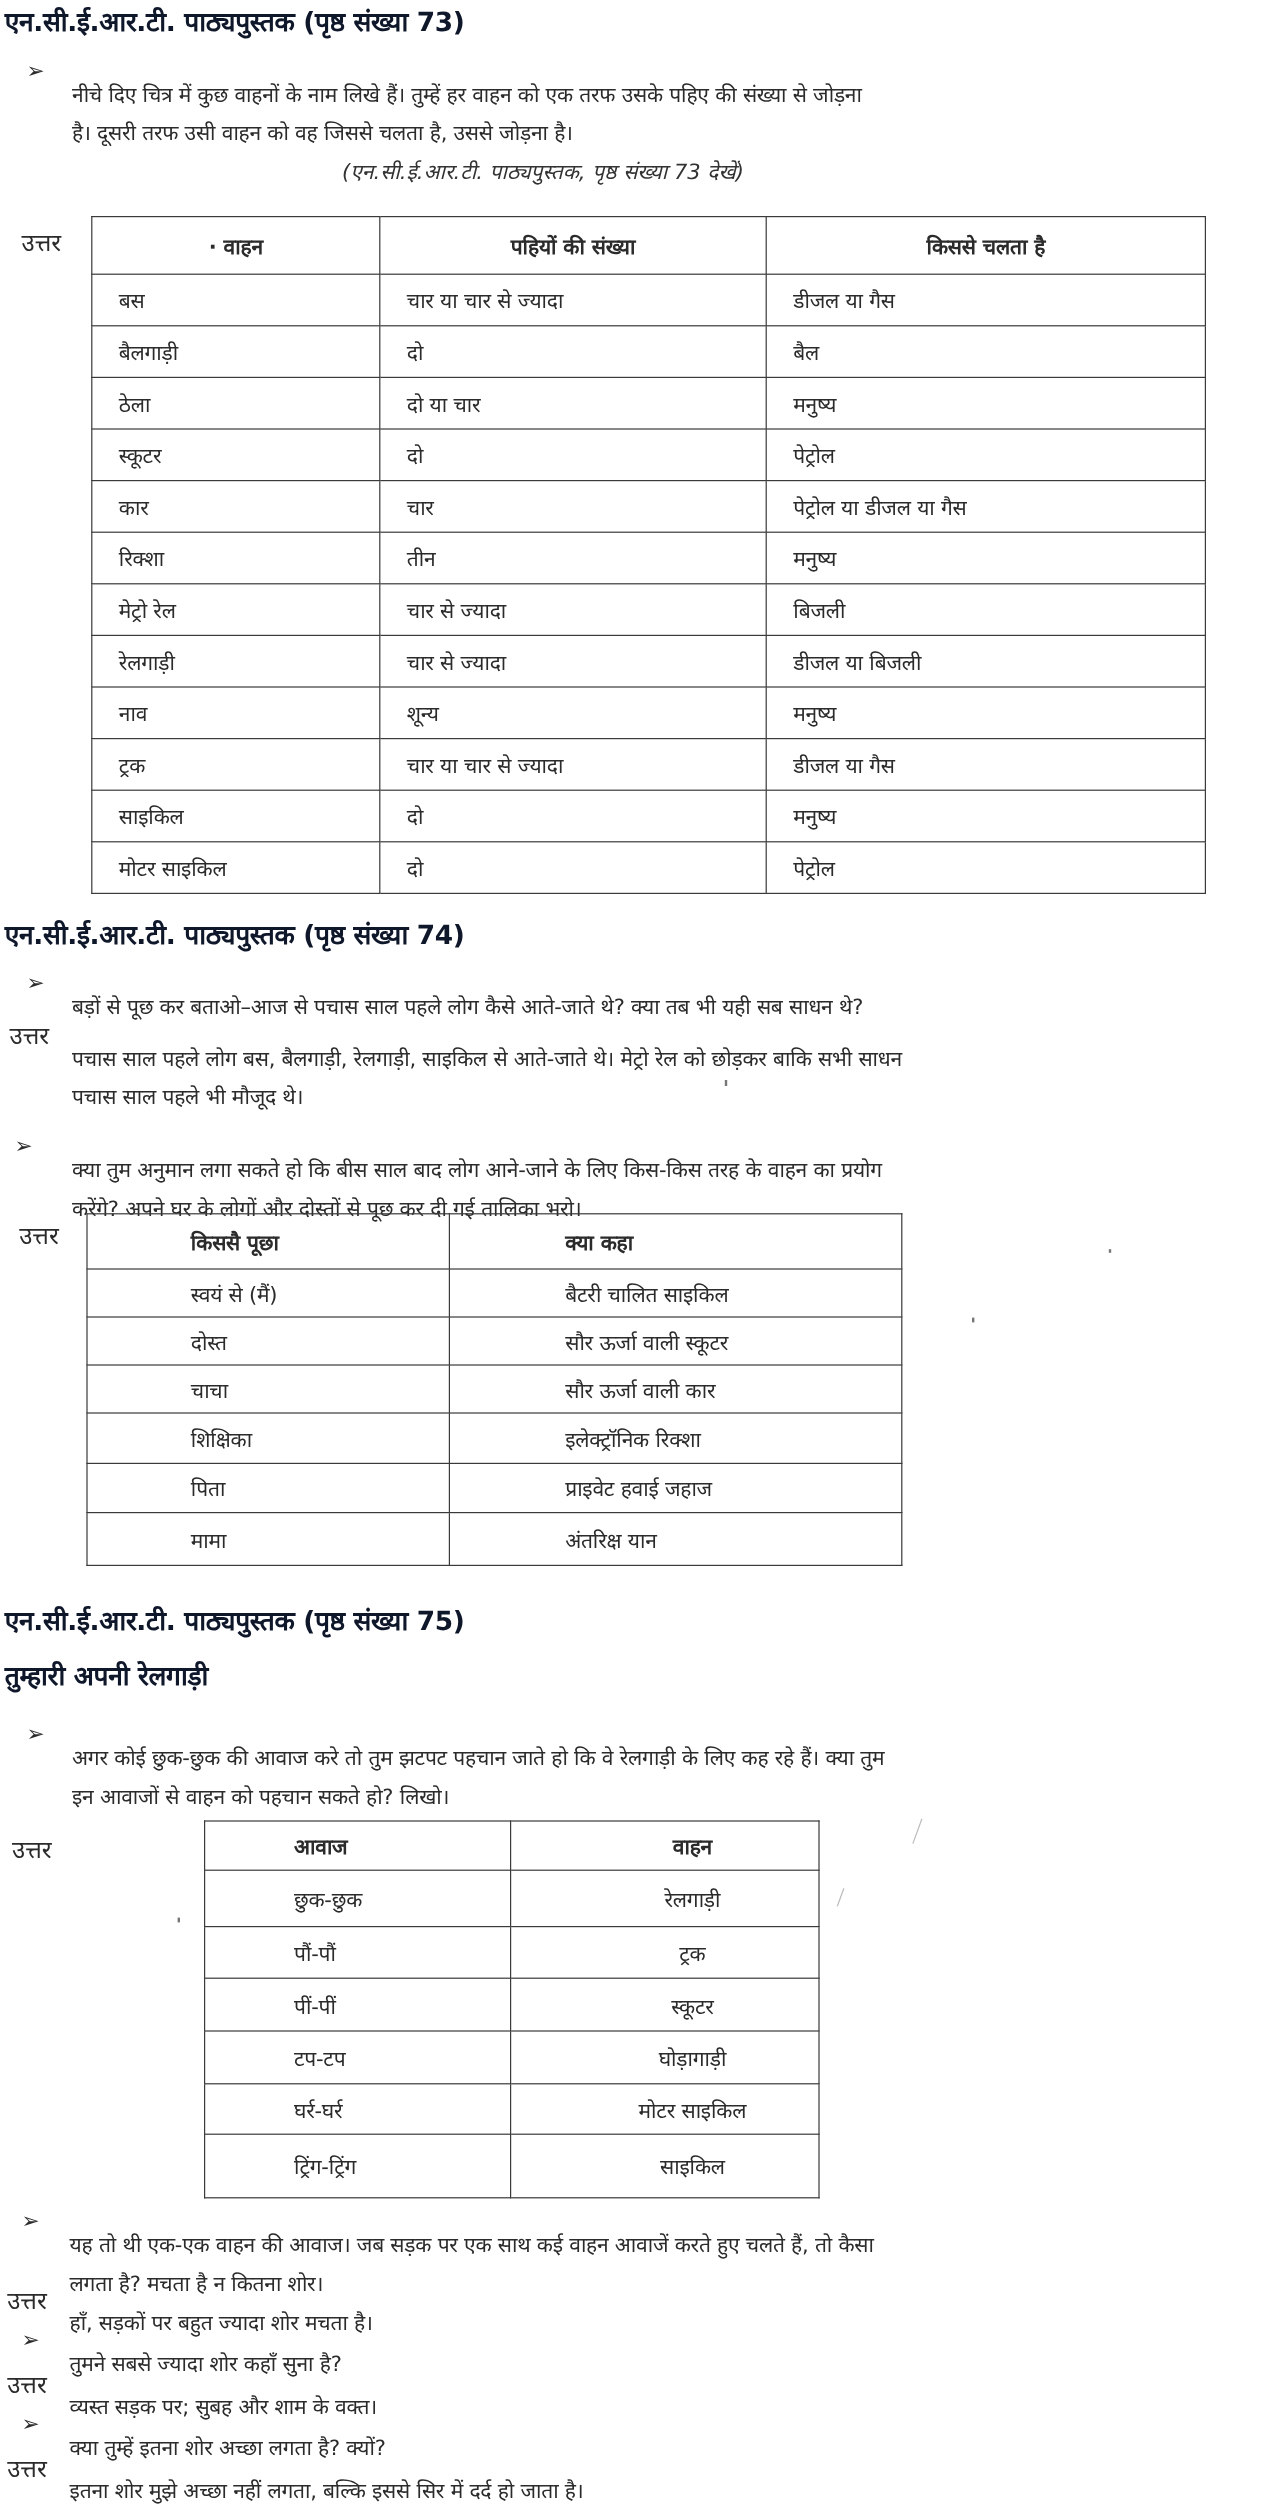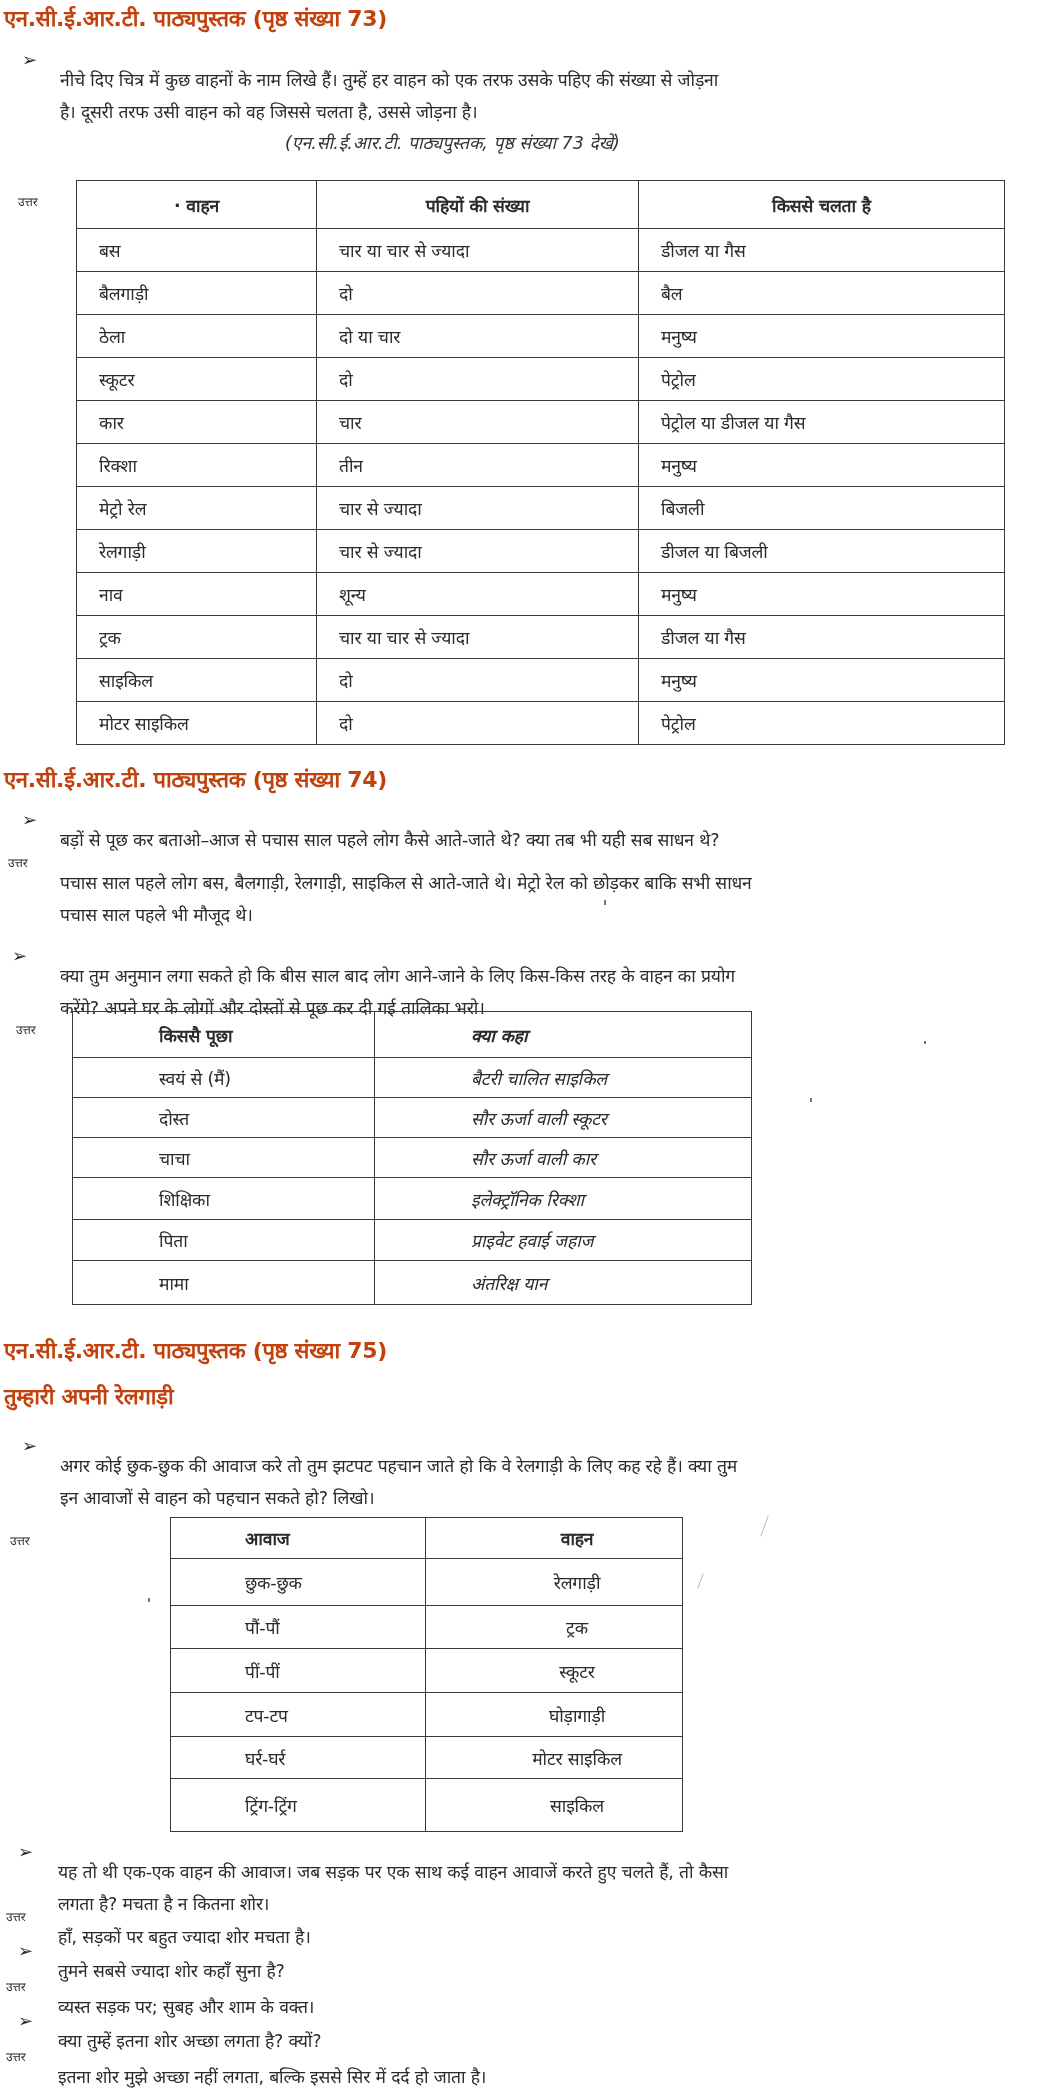--- a/index.html
+++ b/index.html
@@ -3,50 +3,50 @@
 <meta charset="utf-8">
 <style>
   html, body { margin: 0; padding: 0; background: #ffffff; }
   body {
     width: 1051px; height: 2092px; position: relative; overflow: hidden;
     font-family: "DejaVu Sans", "Liberation Sans", sans-serif;
     color: #2b2b2b;
   }
   .abs { position: absolute; }
   .heading {
-    font-size: 22px; font-weight: bold; color: #c2410c; white-space: nowrap;
+    font-size: 22px; font-weight: bold; color: #0f172a; white-space: nowrap;
     letter-spacing: -0.3px;
   }
   .para {
     font-size: 17.5px; line-height: 32px; color: #2b2b2b;
     letter-spacing: -0.2px;
     margin-top: 20px;
   }
   .bullet {
     position: absolute; font-size: 18px; color: #2b2b2b; line-height: 32px;
   }
   .ans-label {
-    position: absolute; font-size: 12px; line-height: 32px; color: #2b2b2b;
+    position: absolute; font-size: 20px; line-height: 32px; color: #2b2b2b;
   }
   .caption {
     font-size: 17.5px; font-style: italic; color: #333; white-space: nowrap;
   }
   table.grid {
     position: absolute; border-collapse: collapse; table-layout: fixed;
     font-size: 17.5px; color: #2b2b2b;
   }
   table.grid td, table.grid th {
     border: 1.6px solid #3a3a3a; padding: 0 0 0 22px; text-align: left;
     white-space: nowrap; overflow: hidden; vertical-align: middle;
     letter-spacing: -0.2px;
   }
   table.grid th { font-weight: bold; }
   table.t1 th { text-align: center; padding: 0; }
   table.t2 td, table.t2 th { padding-left: 86px; }
-  table.t2 td.c2, table.t2 th.c2 { padding-left: 96px; font-style: italic; }
+  table.t2 td.c2, table.t2 th.c2 { padding-left: 96px; }
   table.t3 td, table.t3 th { padding-left: 74px; }
   table.t3 td.c2, table.t3 th.c2 { padding-left: 46px; text-align: center; }
   .speck { position: absolute; background: #777; }
 </style>
 </head>
 <body>
 
 <div class="abs heading" style="left:4px; top:2px;">एन.सी.ई.आर.टी. पाठ्यपुस्तक (पृष्ठ संख्या 73)</div>
 
 <span class="bullet" style="left:22px; top:44px;">➢</span>

